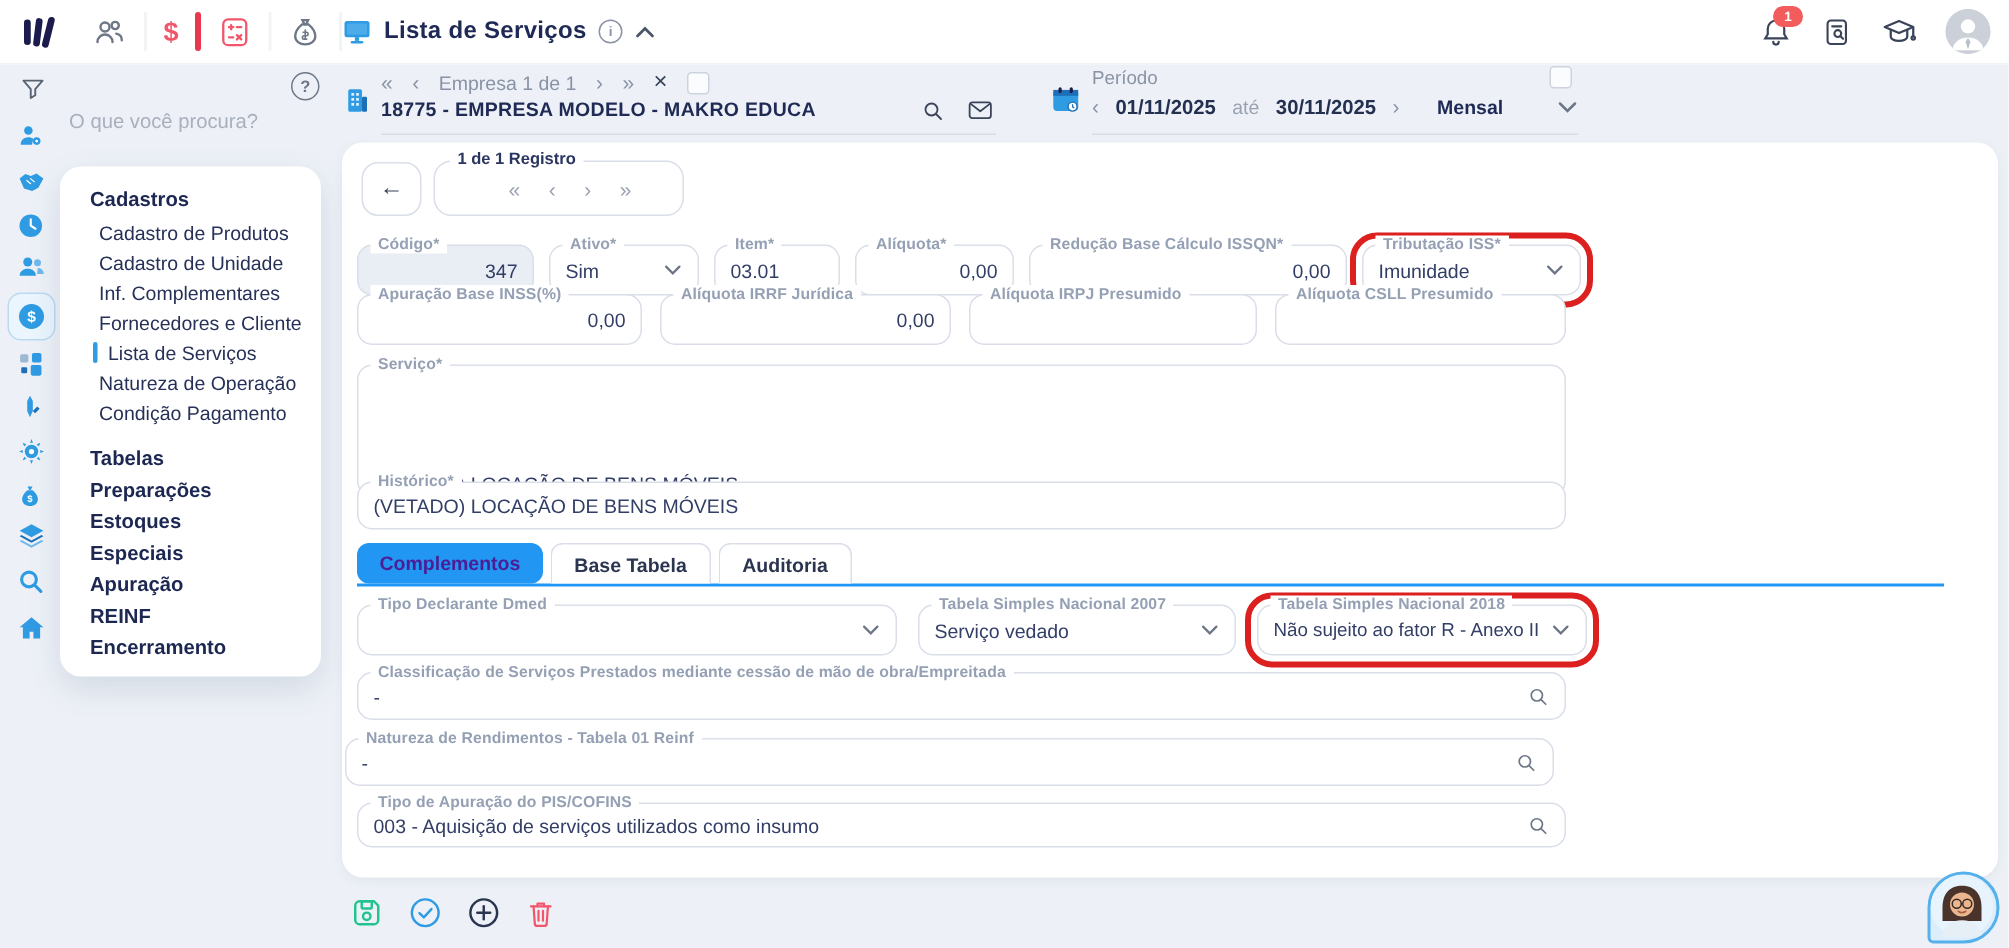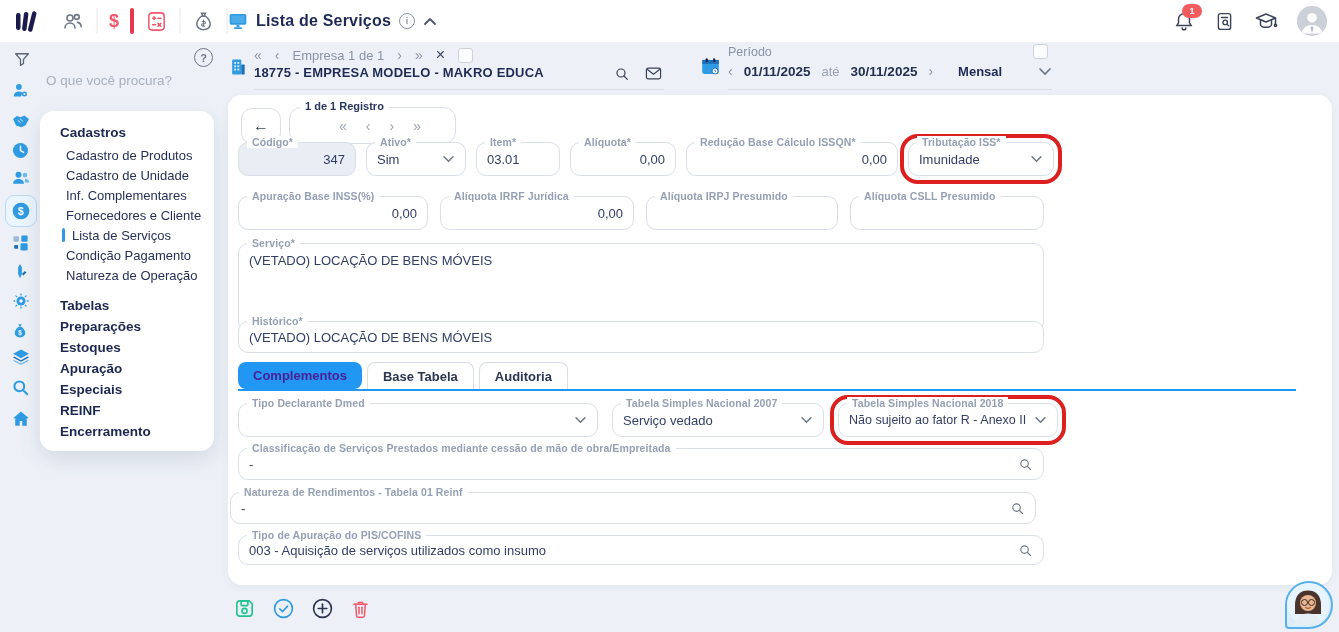--- a/index.html
+++ b/index.html
@@ -65,21 +65,21 @@
   .regbox{position:absolute;left:61px;top:12px;width:150px;height:35px;border:1px solid #d9dee8;border-radius:12px;padding-left:15px;}
   .regbox .rlabel{position:absolute;top:-8px;left:10px;background:#fff;padding:0 5px;font-size:11px;font-weight:bold;color:#2a3560;white-space:nowrap;}
   .regarrows{height:100%;display:flex;align-items:center;justify-content:center;gap:19px;color:#9aa2b2;font-size:14px;}
 
   .row{position:absolute;display:flex;}
   .f{position:relative;height:34px;border:1px solid #d9dee8;border-radius:10px;background:#fff;display:flex;align-items:center;padding:0 10px;box-sizing:border-box;}
   .f .lbl{position:absolute;top:-7px;left:8px;background:#fff;padding:0 5px;font-size:10.5px;font-weight:bold;color:#95a0b4;white-space:nowrap;letter-spacing:.1px;}
   .f .val{font-size:13px;color:#323e66;flex:1;overflow:hidden;white-space:nowrap;}
   .f .val.num{text-align:right;}
   .f.filled{background:#e9edf4;}
-  .f.area{height:88px;align-items:flex-start;padding-top:9px;}
+  .f.area{height:88px;align-items:flex-end;padding-top:9px;}
   .f.hl{outline:4px solid #dc1f1f;outline-offset:4px;}
   .chev{margin-left:8px;flex:none;}
   .magic{margin-left:8px;flex:none;}
 
   .tabsrow{position:absolute;left:10px;top:267px;width:1058px;display:flex;align-items:flex-end;gap:5px;border-bottom:2px solid #2196f3;}
   .tab{height:26px;padding:0 15px;display:flex;align-items:center;font-size:13px;font-weight:bold;color:#2b3550;background:#fff;border:1px solid #d9dee8;border-bottom:none;border-radius:8px 8px 0 0;cursor:pointer;}
   .tab.active{background:#2196f3;color:#4c1d95;border:none;border-radius:8px;height:27px;}
 
   .footacts{position:absolute;left:233px;top:597px;display:flex;gap:16px;align-items:center;z-index:2;}
   .footacts > div{cursor:pointer;}
@@ -352,47 +352,47 @@
 <div class="menu">
   <div class="menu-h">Cadastros</div>
   <div class="menu-i">Cadastro de Produtos</div>
   <div class="menu-i">Cadastro de Unidade</div>
   <div class="menu-i">Inf. Complementares</div>
   <div class="menu-i">Fornecedores e Cliente</div>
   <div class="menu-i active">
     <span class="activebarblue"></span>
     <span>Lista de Serviços</span>
   </div>
+  <div class="menu-i">Natureza de Operação</div>
   <div class="menu-i">Condição Pagamento</div>
-  <div class="menu-i">Natureza de Operação</div>
   <div class="menu-gap"></div>
   <div class="menu-s">Tabelas</div>
   <div class="menu-s">Preparações</div>
   <div class="menu-s">Estoques</div>
+  <div class="menu-s">Especiais</div>
   <div class="menu-s">Apuração</div>
-  <div class="menu-s">Especiais</div>
   <div class="menu-s">REINF</div>
   <div class="menu-s">Encerramento</div>
 </div>
 
 <div class="card">
 
   <div class="backbtn">←</div>
 
   <div class="regbox">
     <span class="rlabel">1 de 1 Registro</span>
     <div class="regarrows">
       <span>«</span>
       <span>‹</span>
       <span>›</span>
       <span>»</span>
     </div>
   </div>
 
-  <div class="row" style="left:10px;top:47px;gap:10px;">
+  <div class="row" style="left:10px;top:68px;gap:10px;">
     <div class="f filled" style="width:118px;">
       <span class="lbl">Código*</span>
       <span class="val num">347</span>
     </div>
     <div class="f" style="width:100px;justify-content:space-between;">
       <span class="lbl">Ativo*</span>
       <span class="val">Sim</span>
       <span class="chev">
           <svg width="13" height="8" viewBox="0 0 14 9" fill="none" stroke="#6c7686" stroke-width="1.7" stroke-linecap="round">
             <polyline points="2,2 7,7 12,2"></polyline>

